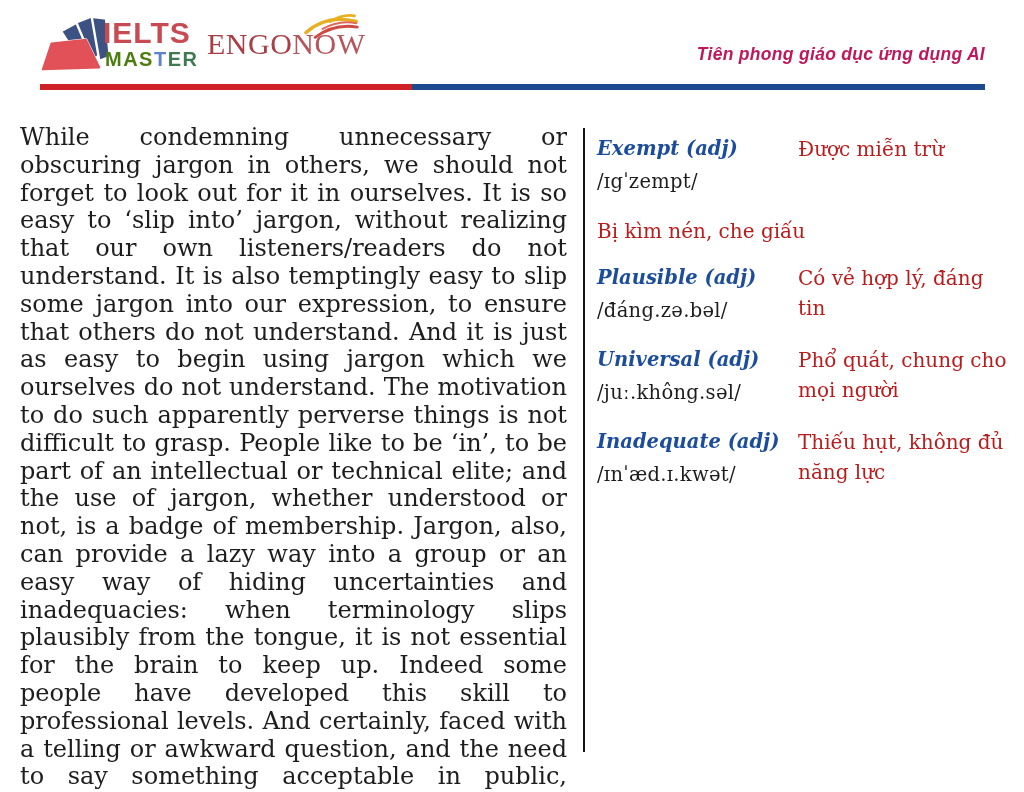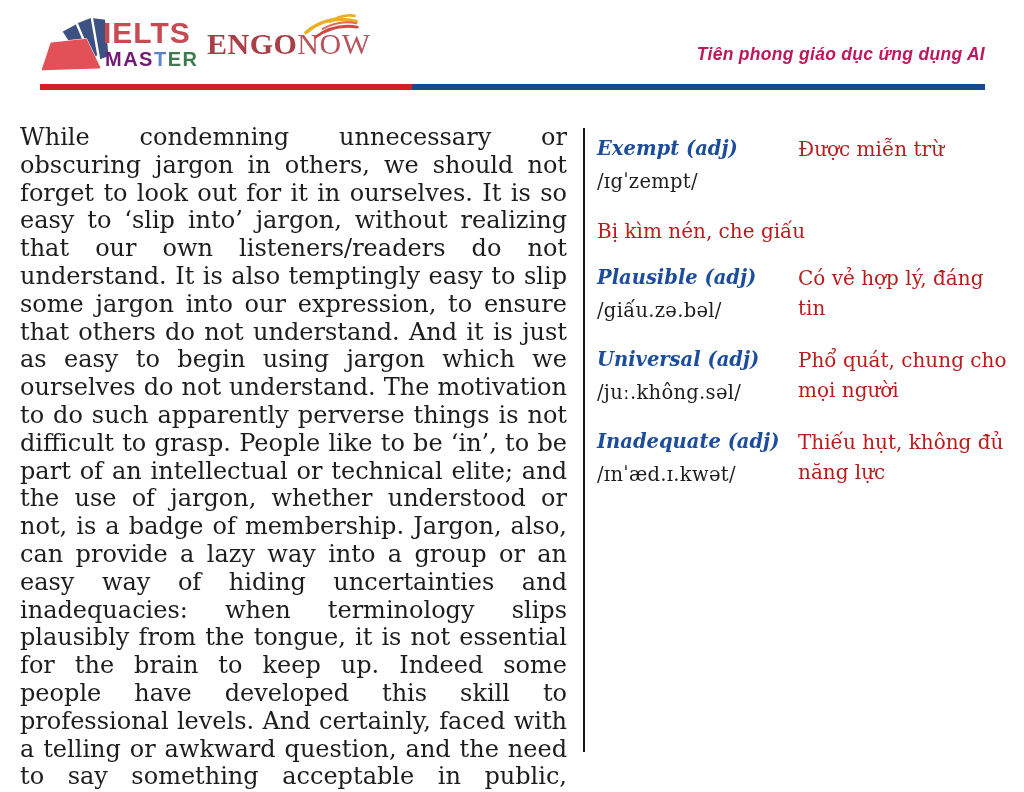--- a/index.html
+++ b/index.html
@@ -14,28 +14,28 @@
   .ielts-word {
     position:absolute; left:103px; top:16px;
     font-family:"Liberation Sans", sans-serif; font-weight:bold;
     font-size:30px; letter-spacing:1px; color:#c84a52;
   }
   .master-word {
     position:absolute; left:105px; top:48px;
     font-family:"Liberation Sans", sans-serif; font-weight:bold;
     font-size:20px; letter-spacing:1.5px;
   }
-  .master-word .p0 { color:#701a75; }
+  .master-word .p0 { color:#4d7c0f; }
   .master-word .p1 { color:#5c83cb; }
   .master-word .p2 { color:#3e7a52; }
   .engonow-word {
     position:absolute; left:207px; top:27px;
     font-family:"Liberation Serif", serif; font-size:30px; letter-spacing:.5px;
   }
-  .engonow-word .engo { font-weight:bold; color:#a93e46; }
+  .engonow-word .engo { font-weight:normal; color:#a93e46; }
   .engonow-word .now  { font-weight:normal; color:#b5565c; }
   .bird-icon { position:absolute; left:302px; top:12px; }
   .tagline {
     position:absolute; right:39px; top:44px;
     font-family:"Liberation Sans", sans-serif; font-style:italic;
     font-weight:600; font-size:17.5px; color:#be185d; letter-spacing:.3px;
   }
   .rule { position:absolute; left:40px; top:84px; width:945px; height:6px; display:flex; }
   .rule .red  { width:39.4%; height:100%; background:#d02127; }
   .rule .blue { flex:1; height:100%; background:#1b4a8f; }
@@ -117,21 +117,21 @@
       <div class="meaning">Được miễn trừ</div>
     </div>
 
     <div class="entry">
       <div class="meaning">Bị kìm nén, che giấu</div>
     </div>
 
     <div class="entry">
       <div class="entry-left">
         <div class="word">Plausible (adj)</div>
-        <div class="phon">/giấu.zə.bəl/</div>
+        <div class="phon">/đáng.zə.bəl/</div>
       </div>
       <div class="meaning">Có vẻ hợp lý, đáng tin</div>
     </div>
 
     <div class="entry">
       <div class="entry-left">
         <div class="word">Universal (adj)</div>
         <div class="phon">/juː.không.səl/</div>
       </div>
       <div class="meaning">Phổ quát, chung cho mọi người</div>

